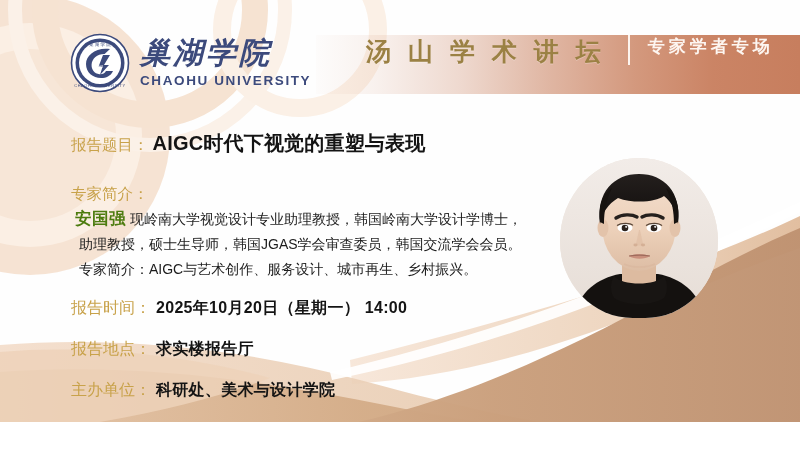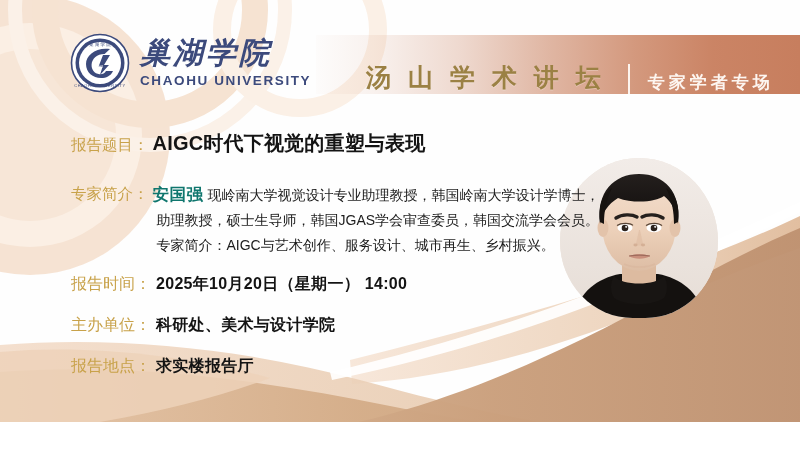--- a/index.html
+++ b/index.html
@@ -21,21 +21,21 @@
   .deco-svg { position:absolute; inset:0; width:800px; height:450px; pointer-events:none; }
   .deco-bottom { z-index:1; }
   .deco-top { z-index:0; }
 
   
   .banner {
     position:absolute;
     left:316px; top:35px;
     width:484px; height:59px;
     z-index:4;
-    display:flex; align-items:flex-end;
+    display:flex; align-items:flex-start;
     background:linear-gradient(to right,
         rgba(202,130,97,0.02) 0%,
         rgba(202,130,97,0.10) 12%,
         rgba(202,130,97,0.30) 30%,
         rgba(202,130,97,0.58) 48%,
         rgba(202,130,97,0.82) 66%,
         rgba(201,128,96,0.97) 82%,
         rgba(199,126,94,1) 100%);
   }
   .banner-main {
@@ -107,28 +107,28 @@
     line-height:1.5;
   }
 
   .r-title { margin-bottom:26px; align-items:baseline; }
   .title-text {
     font-size:20px; font-weight:bold; color:#141414;
     letter-spacing:0.2px; line-height:1.3;
     margin-left:4px; white-space:nowrap;
   }
 
-  .r-intro { margin-bottom:14px; }
+  .r-intro { margin-bottom:14px;flex-direction:column; }
   .intro-body { margin-left:4px; color:#202020; }
   .intro-line {
     font-size:14px; line-height:25px; color:#1c1c1c;
     white-space:nowrap;
   }
   .intro-name {
-    font-size:16.5px; font-weight:bold; color:#0f766e;
+    font-size:16.5px; font-weight:bold; color:#4d7c0f;
     letter-spacing:0.5px; margin-right:4px;
   }
   .intro-indent { padding-left:4px; }
 
   .r-meta { margin-bottom:17px; align-items:baseline; }
   .meta-val {
     font-size:16px; font-weight:bold; color:#141414;
     margin-left:5px; white-space:nowrap; letter-spacing:0.3px;
   }
   .r-meta .lbl { font-size:16px; }
@@ -306,23 +306,23 @@
         <div class="intro-line intro-indent">专家简介：AIGC与艺术创作、服务设计、城市再生、乡村振兴。</div>
       </span>
     </div>
 
     <div class="row r-meta">
       <span class="lbl">报告时间：</span>
       <span class="meta-val">2025年10月20日（星期一） 14:00</span>
     </div>
 
     <div class="row r-meta">
+      <span class="lbl">报告地点：</span>
+      <span class="meta-val">求实楼报告厅</span>
+    </div>
+
+    <div class="row r-meta">
       <span class="lbl">主办单位：</span>
       <span class="meta-val">科研处、美术与设计学院</span>
     </div>
 
-    <div class="row r-meta">
-      <span class="lbl">报告地点：</span>
-      <span class="meta-val">求实楼报告厅</span>
-    </div>
-
   </div>
 </div>
 
 </body></html>

